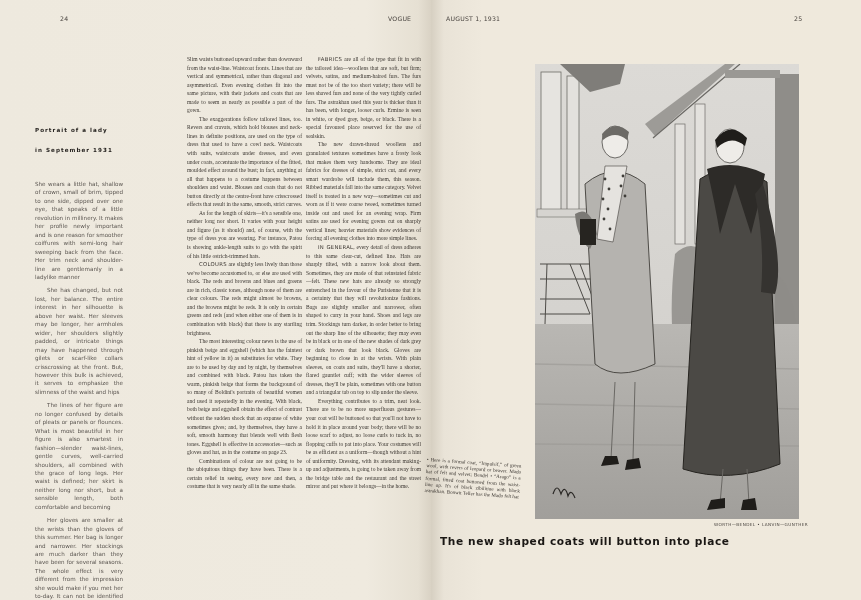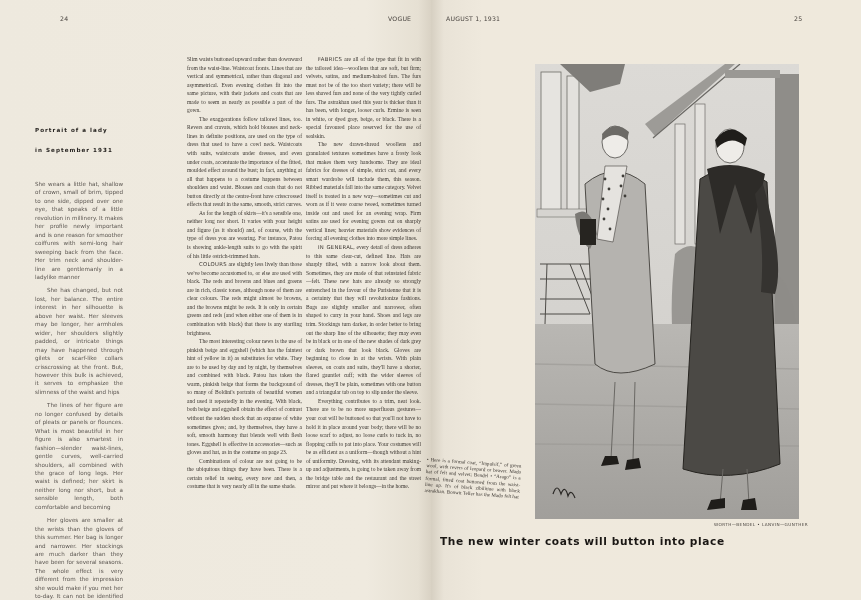--- a/index.html
+++ b/index.html
@@ -129,13 +129,13 @@
     <path d="M188 405 L185 440 M212 405 L214 440" stroke="#6a6864" stroke-width="1"></path>
     <path d="M176 436 L190 434 L190 444 L172 446 Z" fill="#1f1d1a"></path>
     <path d="M208 436 L220 434 L222 446 L206 446 Z" fill="#1f1d1a"></path>
 
     <path d="M18 430 Q22 418 26 430 Q30 420 33 432 Q36 424 40 434" stroke="#2a2825" stroke-width="1.2" fill="none"></path>
   </svg>
 </div>
 
 <div class="caption">• Here is a formal coat, “Impulsif,” of green wool, with revers of leopard or beaver. Mado hat of felt and velvet; Bendel • “Arago” is a formal, fitted coat buttoned from the waist-line up. It's of black zibilitine with black astrakhan. Bonwit Teller has the Mado felt hat</div>
 <div class="credit">WORTH—BENDEL • LANVIN—GUNTHER</div>
-<div class="headline">The new winter coats will button into place</div>
+<div class="headline">The new shaped coats will button into place</div>
 
 </body></html>

